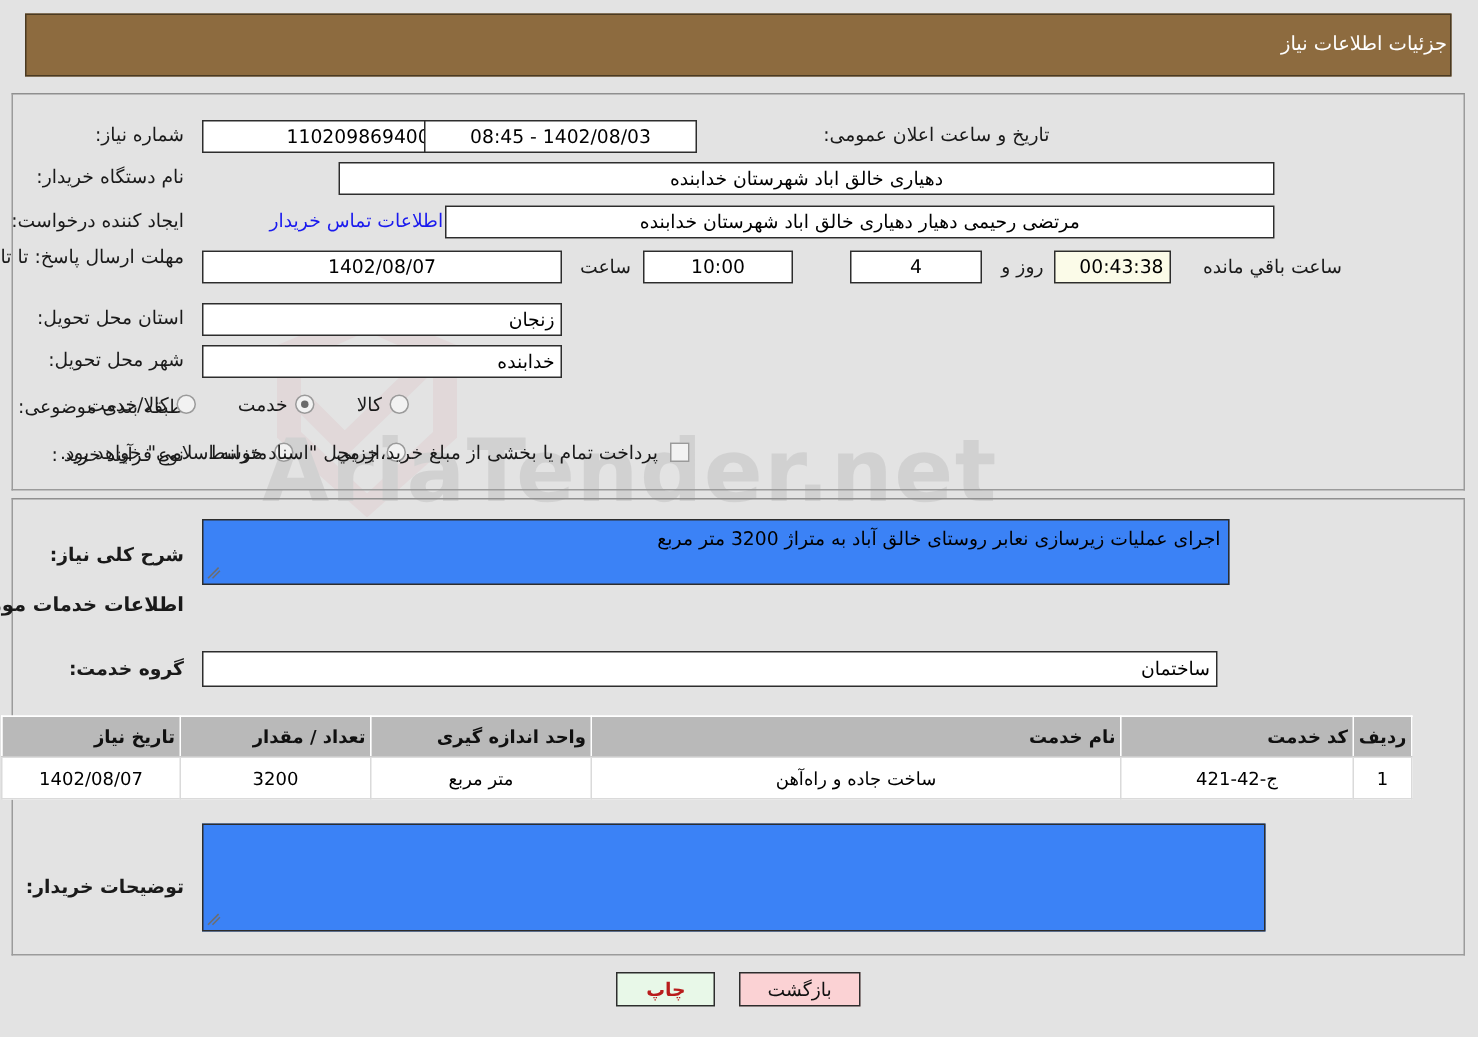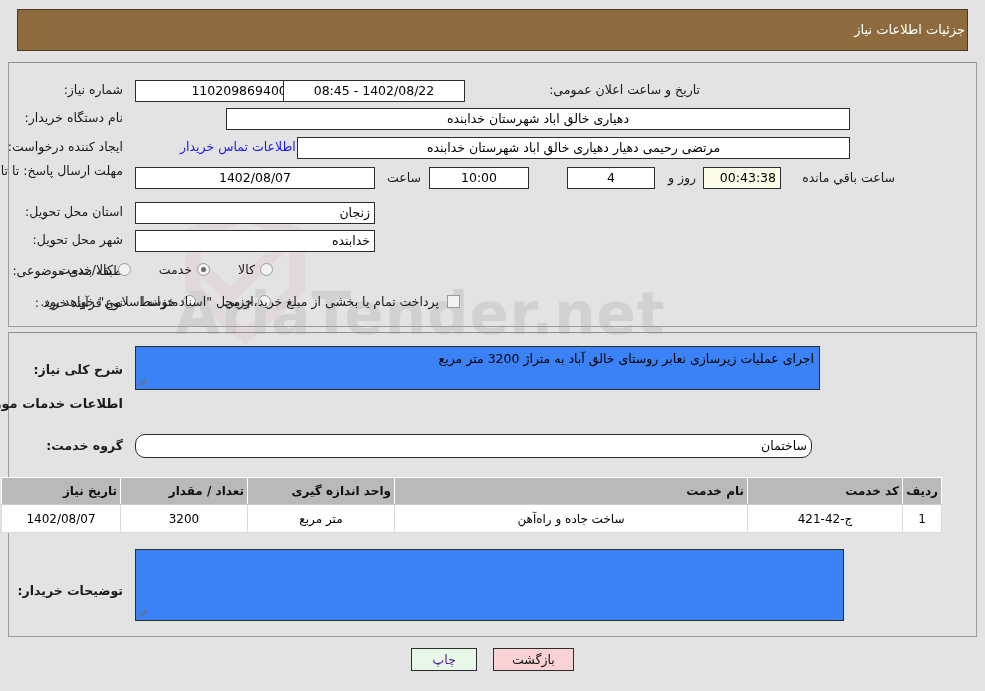--- a/index.html
+++ b/index.html
@@ -246,21 +246,21 @@
     display: inline-block;
     border: 1px solid #2d2d2d;
     font-size: 12.5px;
     padding: 3px 18px;
     margin: 0 6px;
     cursor: pointer;
     box-sizing: border-box;
     min-width: 66px;
     font-family: "DejaVu Sans", "Liberation Sans", sans-serif;
   }
-  .btn-print  { background: #e8f8e8; color: #4c1d95; }
+  .btn-print  { background: #e8f8e8; color: #b91c1c; font-weight: bold; }
   .btn-back   { background: #fbd2d4; color: #111; }
 </style>
 </head>
 <body>
 
 <div class="watermark">
   <div class="wm-shield"></div>
   <svg class="wm-check" viewBox="0 0 98 70">
     <path d="M6 34 L34 62 L92 6" stroke="#d9a0a8" stroke-width="13" fill="none" stroke-linecap="butt"></path>
   </svg>
@@ -275,21 +275,21 @@
 
 <div class="row" style="right:862px; top:82px;">
   <span class="lbl">شماره نیاز:</span>
 </div>
 <div class="fld" style="position:absolute; right:610px; top:80px; width:240px; z-index:3;">1102098694000009</div>
 
 <div class="row" style="right:285px; top:82px;">
   <span class="lbl">تاریخ و ساعت اعلان عمومی:</span>
 </div>
 
-<div class="fld" style="position:absolute; left:283px; top:80px; width:182px; z-index:3;">1402/08/22 - 08:45</div>
+<div class="fld" style="position:absolute; left:283px; top:80px; width:182px; z-index:3;">1402/08/03 - 08:45</div>
 
 <div class="row" style="right:862px; top:110px;">
   <span class="lbl">نام دستگاه خریدار:</span>
 </div>
 <div class="fld rtl-start" style="position:absolute; left:226px; top:108px; width:624px; z-index:3; text-align:center;">دهیاری خالق اباد شهرستان خدابنده</div>
 
 <div class="row" style="right:862px; top:139px;">
   <span class="lbl">ایجاد کننده درخواست:</span>
 </div>
 <div class="fld" style="position:absolute; left:297px; top:137px; width:553px; z-index:3;">مرتضی رحیمی دهیار دهیاری خالق اباد شهرستان خدابنده</div>
@@ -359,21 +359,21 @@
   <div class="tb-text">اجرای عملیات زیرسازی نعابر روستای خالق آباد به متراژ 3200 متر مربع</div>
   <div class="grip">
       <i class="g1"></i>
       <i class="g2"></i>
     </div>
 </div>
 
 <div class="lbl lbl-strong" style="position:absolute; right:862px; top:396px; font-size:13px; z-index:3;">اطلاعات خدمات مورد نیاز</div>
 
 <div class="lbl lbl-strong" style="position:absolute; right:862px; top:438px; z-index:3;">گروه خدمت:</div>
-<div class="fld rtl-start" style="position:absolute; right:173px; top:434px; width:677px; height:24px; line-height:22px; z-index:3;border-radius:10px;">ساختمان</div>
+<div class="fld rtl-start" style="position:absolute; right:173px; top:434px; width:677px; height:24px; line-height:22px; z-index:3;">ساختمان</div>
 
 <div class="tbl-wrap">
   <table class="grid">
     <thead>
       <tr>
         <th class="col-radif">ردیف</th>
         <th class="col-code">کد خدمت</th>
         <th class="col-name">نام خدمت</th>
         <th class="col-unit">واحد اندازه گیری</th>
         <th class="col-qty">تعداد / مقدار</th>

